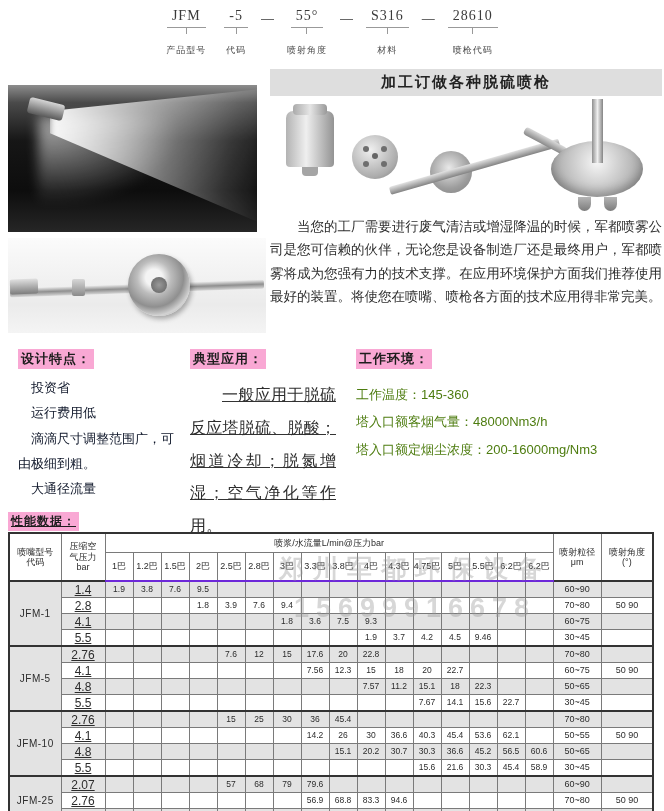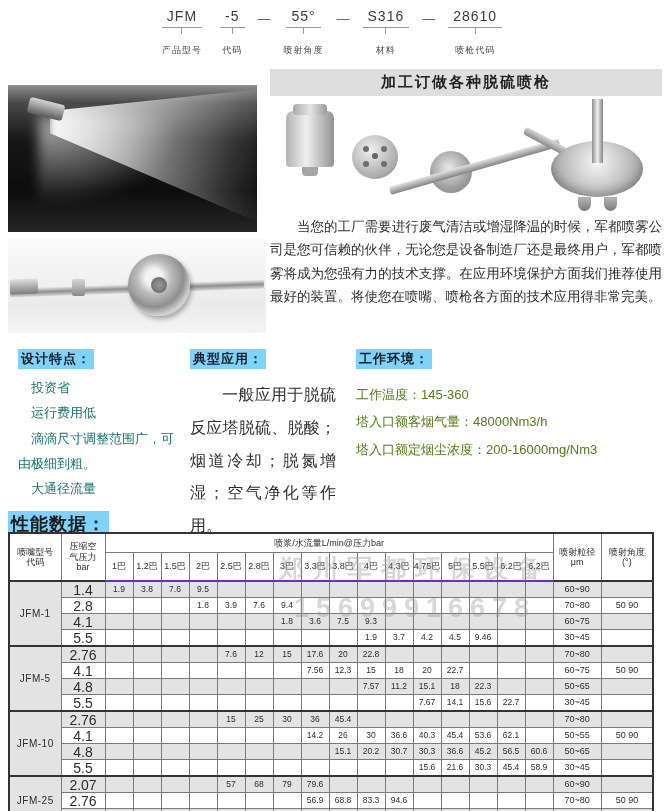--- a/index.html
+++ b/index.html
@@ -1,20 +1,20 @@
 <!DOCTYPE html>
 <html lang="zh"><head>
 <meta charset="utf-8">
 <style>
   html,body{margin:0;padding:0;}
   body{width:664px;height:811px;position:relative;background:#fff;font-family:"Liberation Sans","DejaVu Sans",sans-serif;color:#333;overflow:hidden;}
 
   
   .code-section{position:absolute;left:0;top:8px;width:664px;display:flex;justify-content:center;align-items:flex-start;}
-  .code-part{display:inline-flex;flex-direction:column;align-items:center;margin:0 9px;}
+  .code-part{display:inline-flex;flex-direction:column;align-items:center;margin:0 9px;font-family:Liberation Serif, serif;}
   .code-val{font-size:14px;letter-spacing:1px;color:#3a3a3a;padding:0 5px 3px;border-bottom:1px solid #999;}
   .code-tick{width:1px;height:6px;background:#999;}
   .code-label{font-size:9px;color:#4a4a4a;margin-top:10px;letter-spacing:1px;}
   .code-sep{font-size:13px;color:#555;margin:0 4px;padding-top:3px;}
 
   
   .photo-spray{position:absolute;left:8px;top:85px;width:249px;height:147px;overflow:hidden;
     background:linear-gradient(180deg,#8d8d8d 0,#4a4a4a 12%,#161616 38%,#0d0d0d 72%,#262626 100%);}
   .spray-nozzle{position:absolute;left:20px;top:16px;width:36px;height:16px;border-radius:3px;
     background:linear-gradient(180deg,#d5d5d5,#5a5a5a);transform:rotate(14deg);}
@@ -60,43 +60,43 @@
   .part-assy-flange{position:absolute;left:281px;top:42px;width:92px;height:56px;border-radius:50%;
     background:radial-gradient(circle at 50% 38%,#f6f6f6,#bcbcbc 58%,#878787);box-shadow:inset 0 -5px 9px rgba(0,0,0,.22);}
   .part-assy-noz{position:absolute;top:98px;width:13px;height:14px;border-radius:0 0 50% 50%;background:linear-gradient(180deg,#b5b5b5,#7c7c7c);}
   .noz-a{left:308px;} .noz-b{left:334px;}
 
   
   .intro{position:absolute;left:270px;top:215px;width:392px;font-size:13.5px;line-height:1.73;
     text-align:justify;color:#2e2e2e;text-indent:2em;}
 
   
-  .sec-head{display:inline-block;background:#7dd3fc;font-weight:bold;font-size:13px;color:#1d1d1d;padding:1px 3px;letter-spacing:1px;}
+  .sec-head{display:inline-block;background:#f9a8d4;font-weight:bold;font-size:13px;color:#1d1d1d;padding:1px 3px;letter-spacing:1px;}
   .sec-design{position:absolute;left:18px;top:349px;width:158px;}
-  .sec-design .items{margin-top:6px;font-size:13px;line-height:1.95;color:#0f766e;}
+  .sec-design .items{margin-top:6px;font-size:13px;line-height:1.95;color:#0f172a;}
   .sec-design .items div{text-indent:1em;}
-  .sec-app{position:absolute;left:190px;top:349px;width:146px;}
+  .sec-app{position:absolute;left:190px;top:349px;width:146px;text-decoration:underline;}
   .sec-app .app-text{margin-top:10px;font-size:16px;line-height:2.05;text-align:justify;text-indent:2em;color:#2e2e2e;}
   .sec-env{position:absolute;left:356px;top:349px;width:312px;}
   .sec-env .items{margin-top:12px;font-size:13px;line-height:2.1;color:#4d7c0f;}
 
   
   .perf-head{position:absolute;left:8px;top:511px;}
-  .perf-head .sec-head{font-size:18px;}
+  .perf-head .sec-head{font-size:12px;text-decoration:underline;}
   .tbl-wrap{position:absolute;left:8px;top:532px;}
   table{border-collapse:collapse;table-layout:fixed;width:646px;border:2px solid #333;}
   col.c-model{width:52px;} col.c-air{width:44px;} col.c-p{width:28px;} col.c-size{width:48px;} col.c-angle{width:52px;}
   th,td{border:1px solid #7a7a7a;padding:0;text-align:center;vertical-align:middle;color:#2c2c2c;overflow:hidden;}
   thead th{font-weight:normal;font-size:9px;line-height:1.15;background:#fff;}
   thead tr.hr1 th{height:18px;}
   thead tr.hr2 th{height:27px;}
   thead tr.hr2 th{border-bottom:2px solid #6d28d9;}
   .th-pre{white-space:pre-line;}
   tbody td{height:15px;font-size:8.5px;line-height:1;}
-  tbody td.air-cell{font-size:14px;}
+  tbody td.air-cell{font-size:12px;text-decoration:underline;}
   tbody td.size-cell,tbody td.angle-cell{font-size:9px;}
   tbody tr.stripe td{background:#e3e3e3;}
   tbody td.model-cell{background:#fff;font-size:10px;letter-spacing:.5px;}
   tbody tr.group-start td{border-top:2px solid #333;}
 
   .watermark{position:absolute;left:235px;top:552px;width:360px;text-align:center;pointer-events:none;
     color:rgba(150,150,150,.38);font-weight:bold;}
   .watermark .w1{font-size:25px;letter-spacing:9px;}
   .watermark .w2{font-size:27px;letter-spacing:7px;margin-top:8px;}
 </style>

